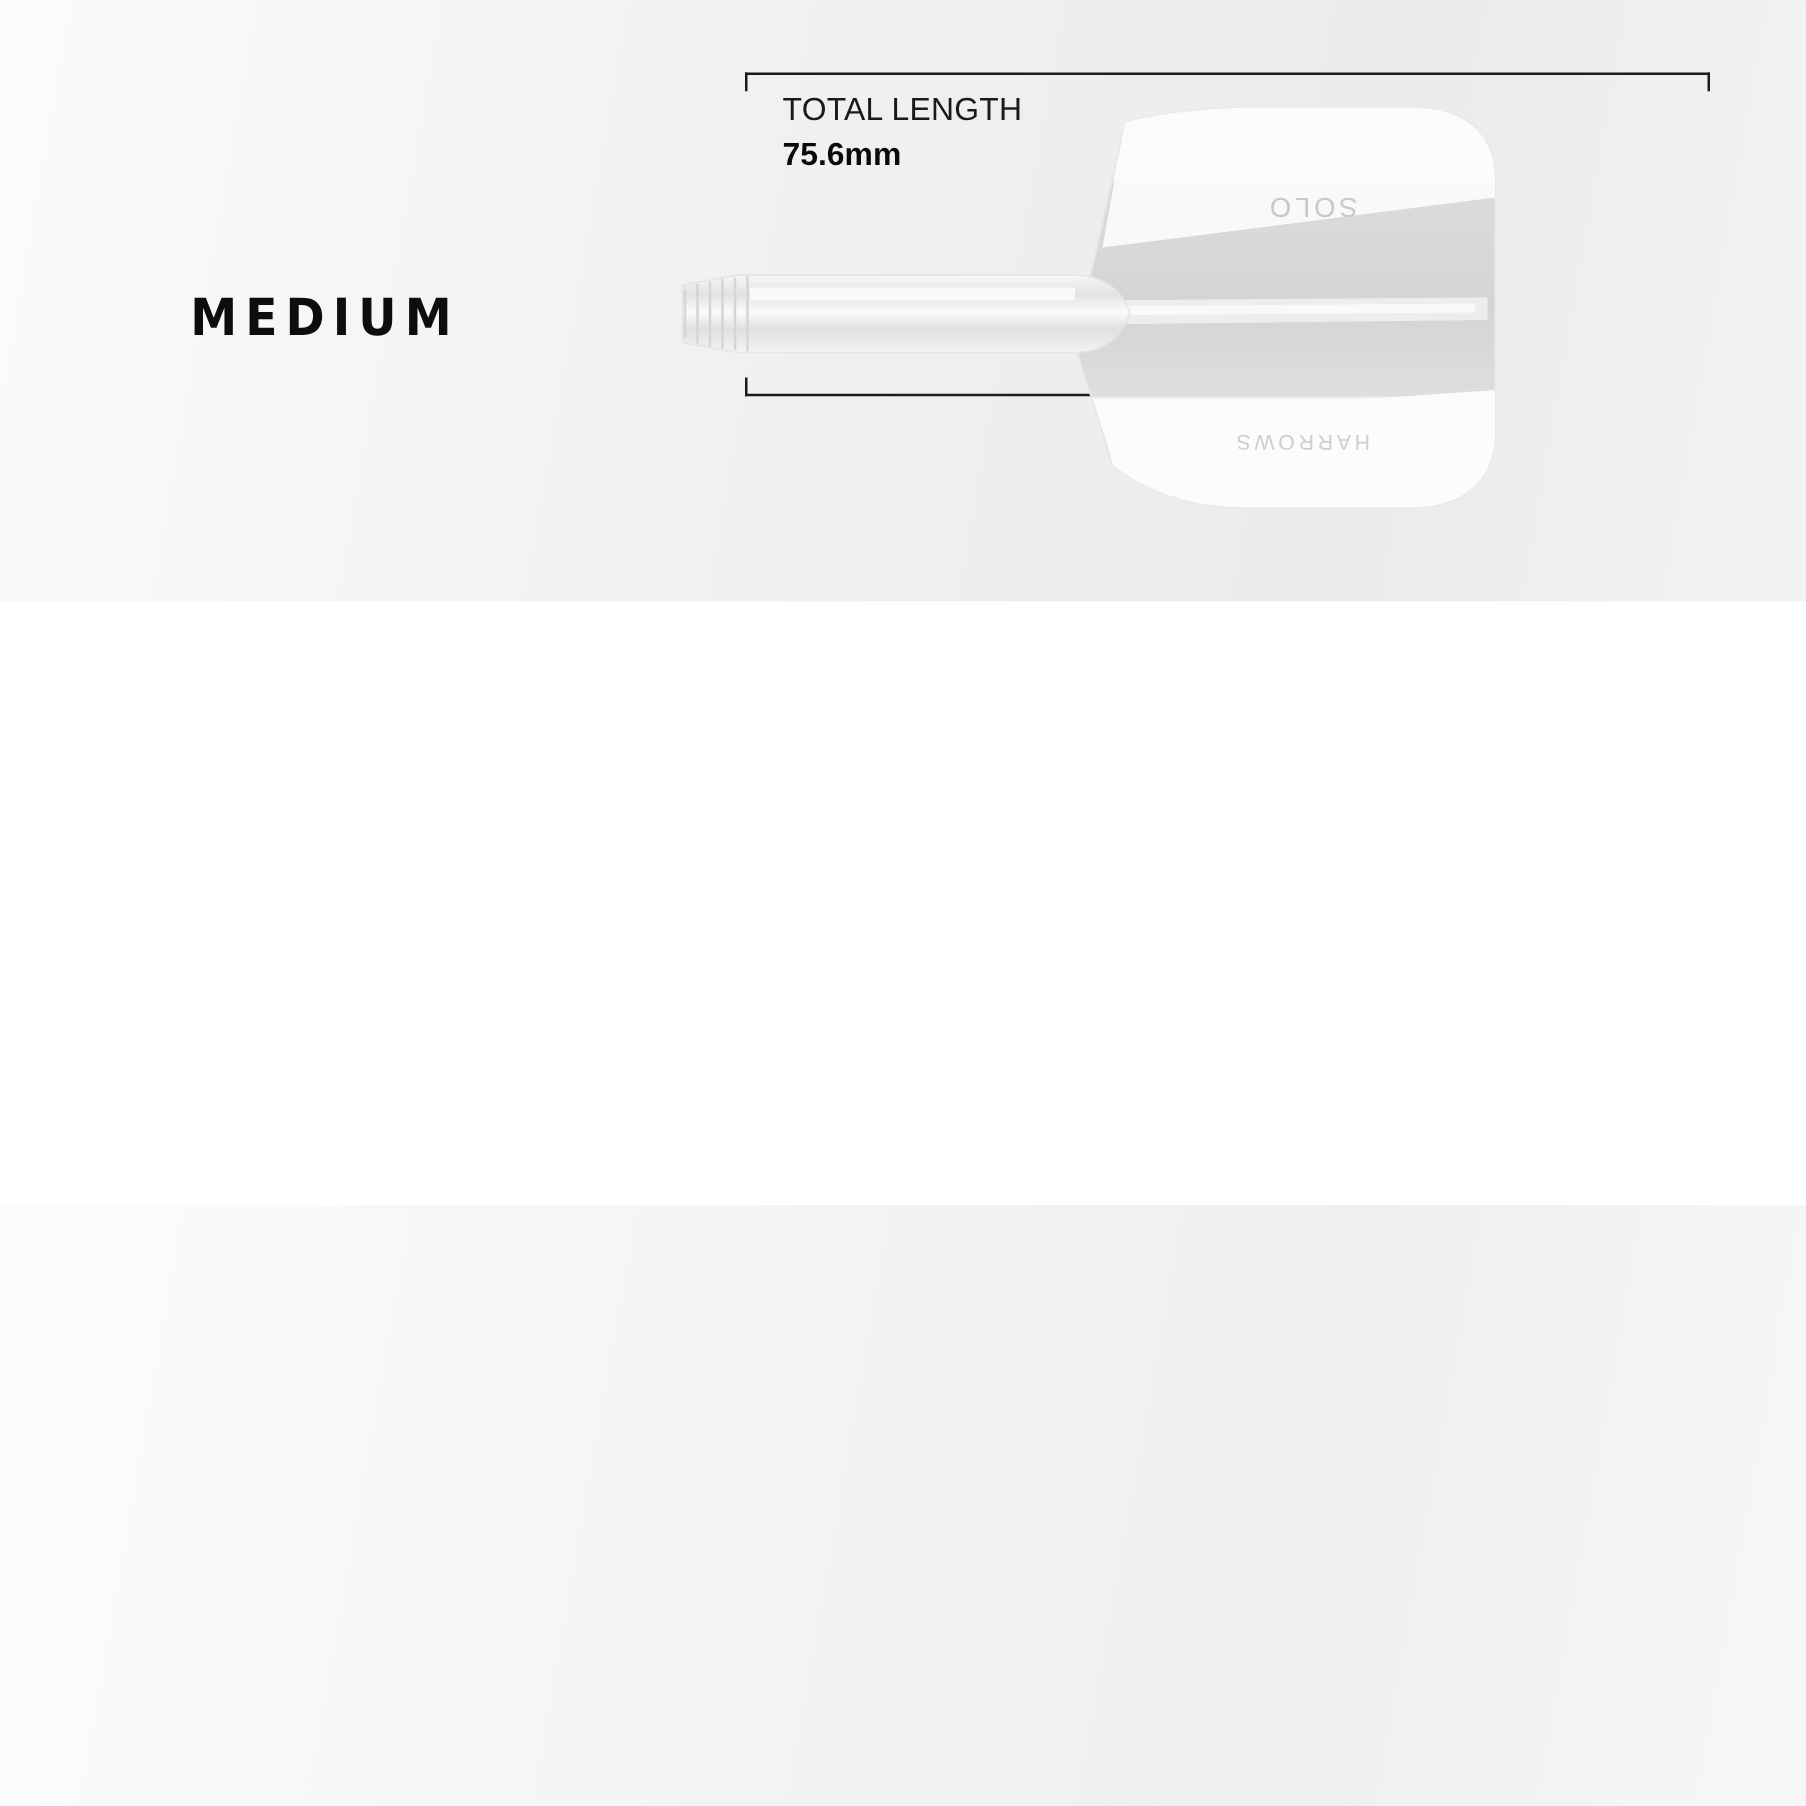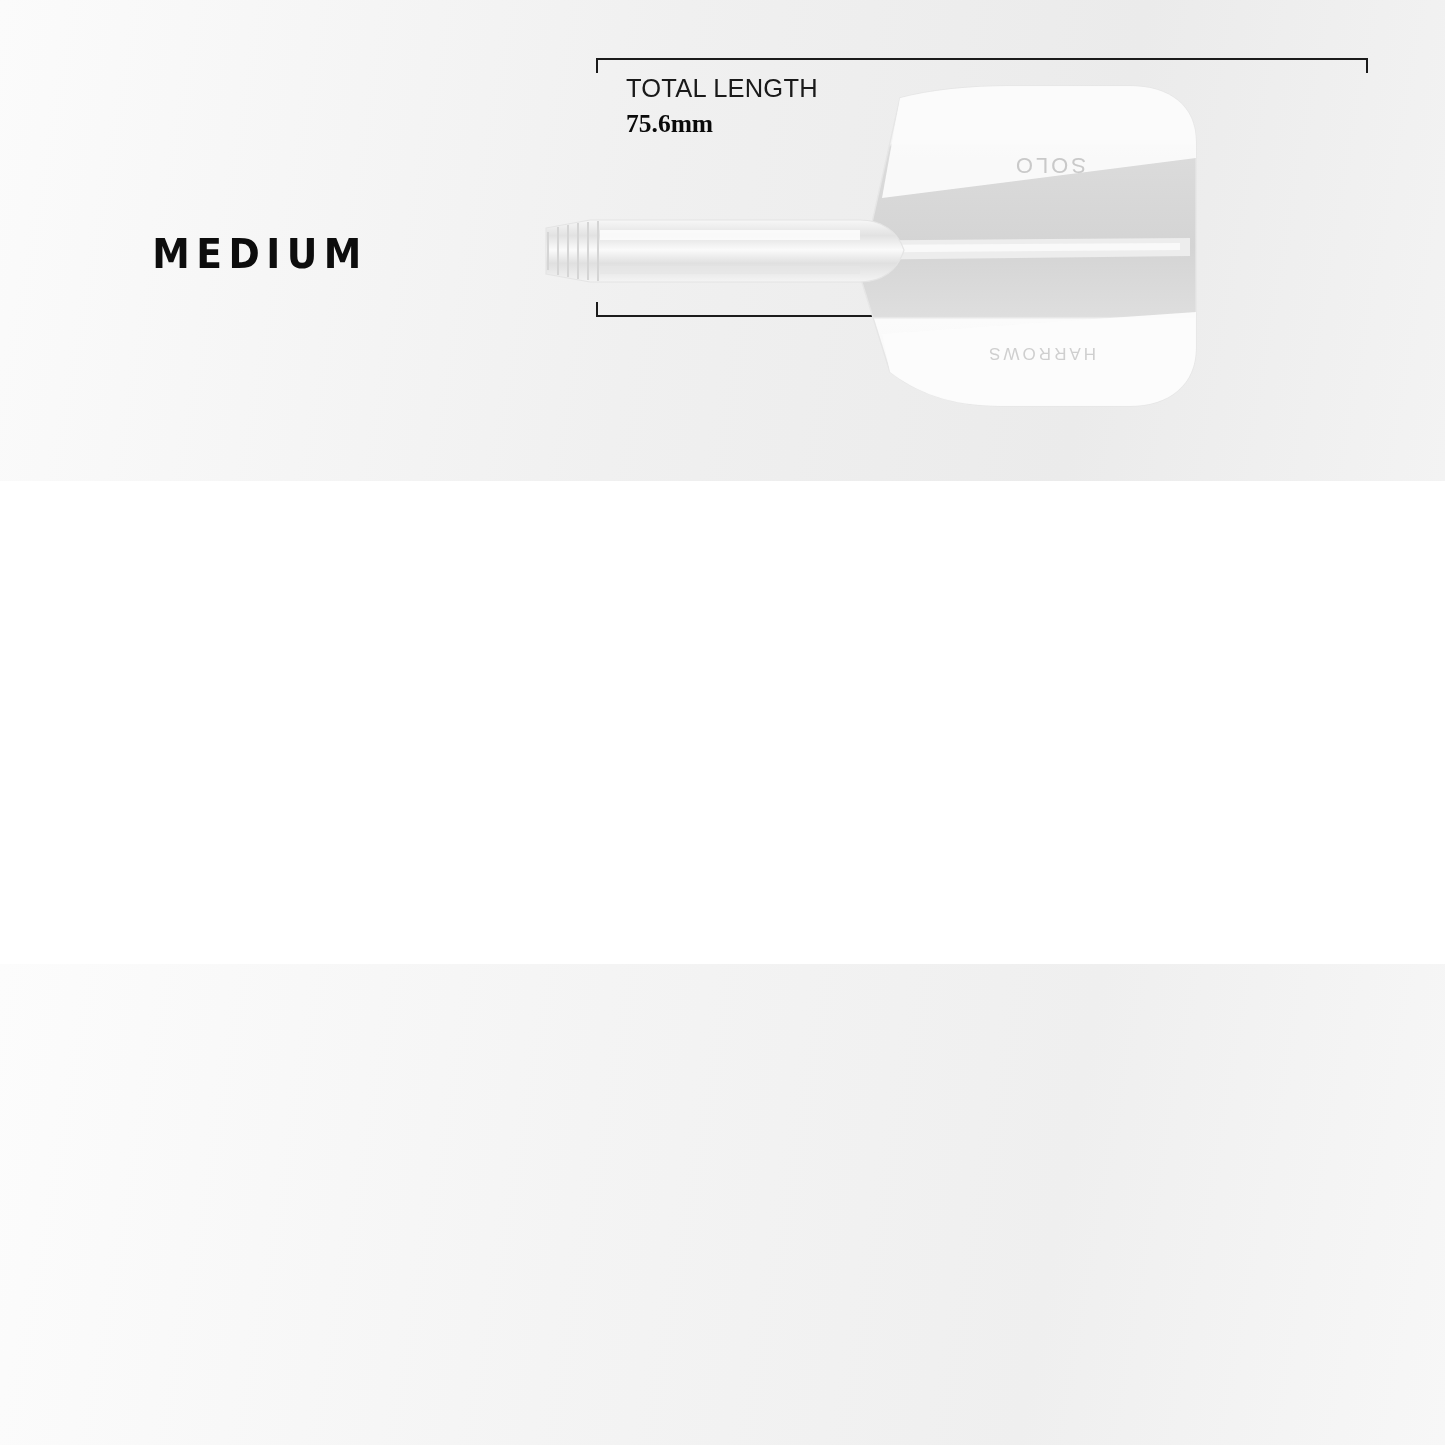--- a/index.html
+++ b/index.html
@@ -71,21 +71,20 @@
     letter-spacing: 0.2px;
     color: #1a1a1a;
     white-space: nowrap;
   }
   .meas-value {
     font-size: 25.5px;
     font-weight: 700;
     color: #0a0a0a;
     white-space: nowrap;
     margin-top: 3px;
-    font-family: Liberation Serif, serif;
   }
 
   
   .dart {
     position: absolute;
     transform-origin: left center;
   }
   .dart svg { display: block; }
 </style>
 </head>

